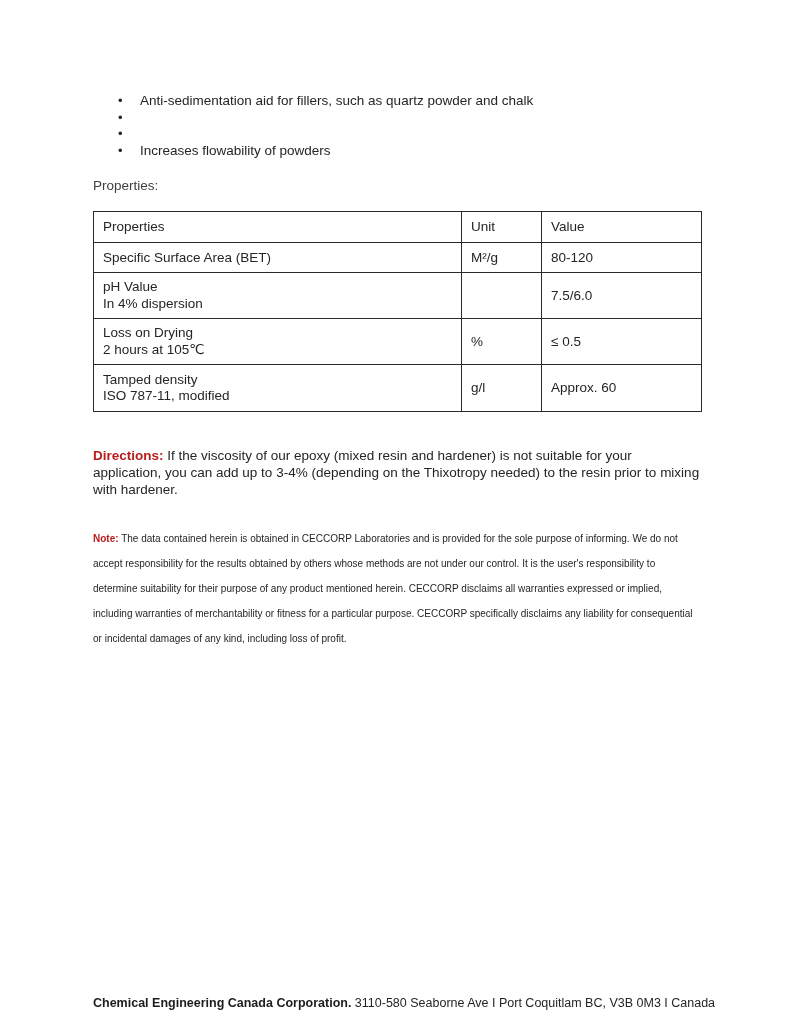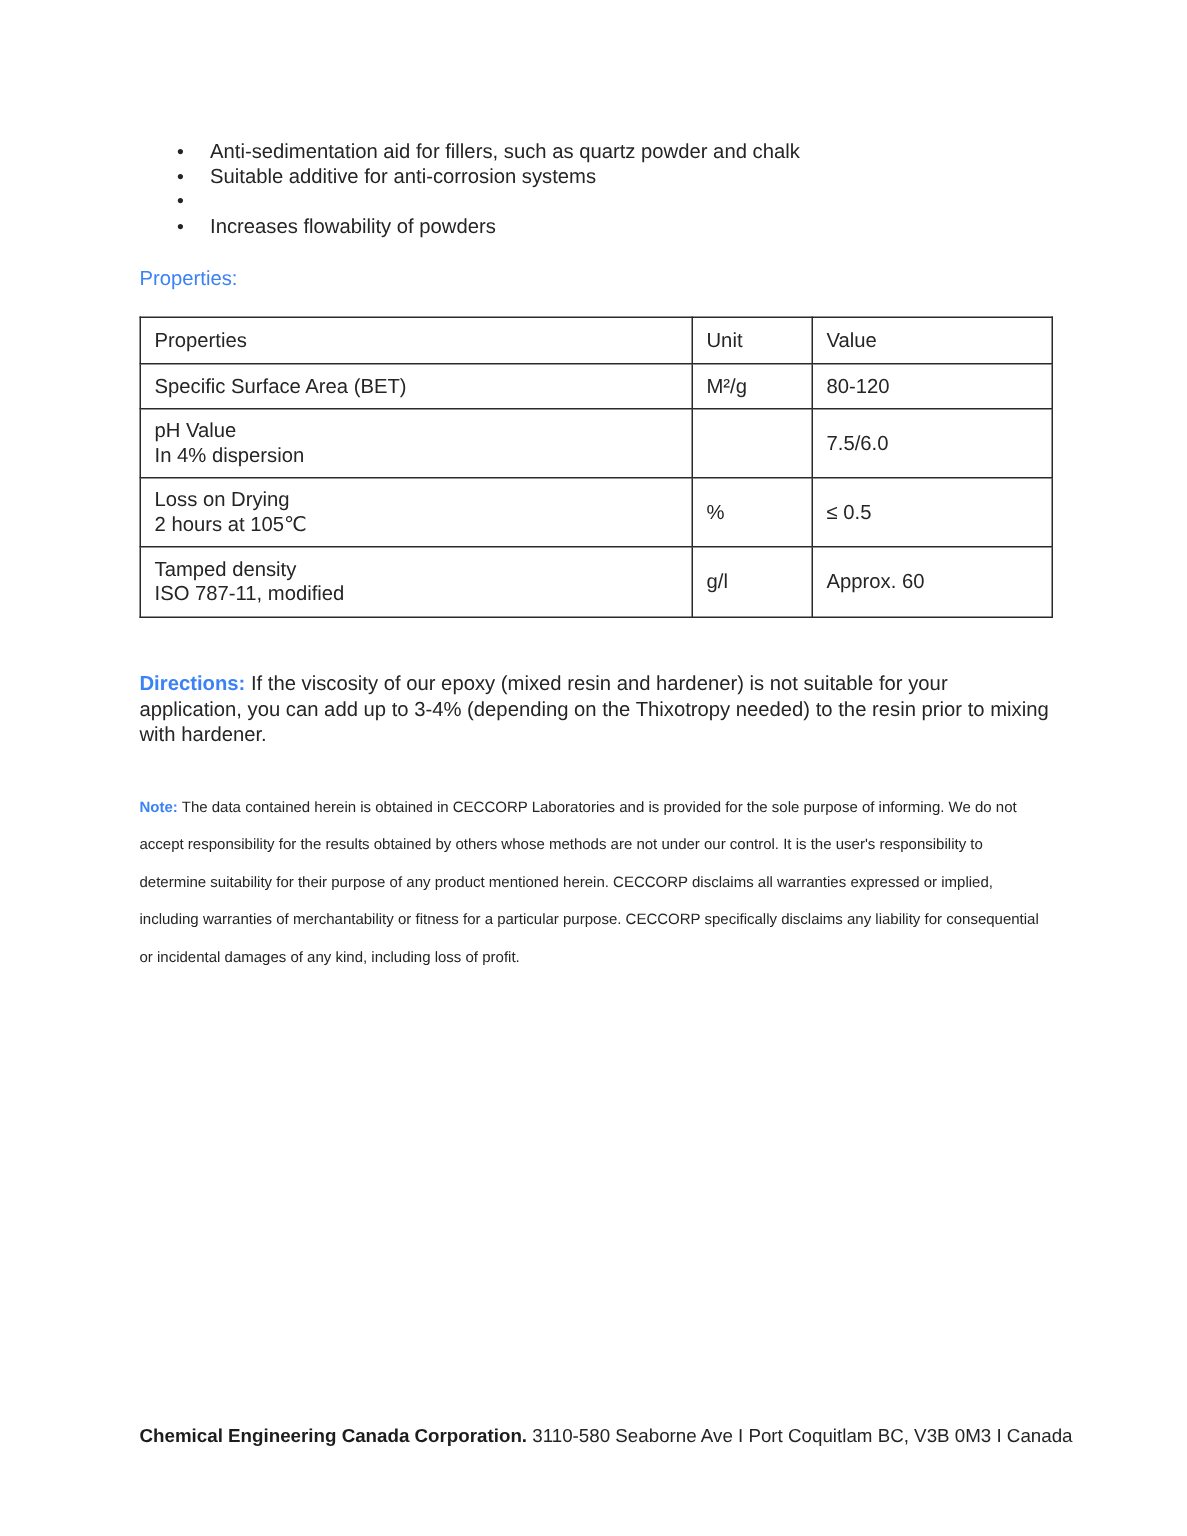--- a/index.html
+++ b/index.html
@@ -36,21 +36,21 @@
   .bullets .dot {
     width: 22px;
     margin-left: 25px;
     flex: 0 0 22px;
     font-size: 13px;
   }
   
   .props-label {
     margin-top: 19px;
     font-size: 13.5px;
-    color: #3b82f6;
+    color: #404040;
   }
   
   .props-table {
     margin-top: 18px;
     border-collapse: collapse;
     width: 608px;
     table-layout: fixed;
   }
   .props-table th, .props-table td {
     border: 1.6px solid #2a2a2a;
@@ -75,47 +75,46 @@
     font-size: 13.5px;
     line-height: 16.6px;
     color: #252525;
   }
   .note {
     margin: 28px 0 0 0;
     font-size: 10px;
     line-height: 25px;
     color: #252525;
   }
-  .directions b, .note b { font-weight: bold; color: #3b82f6; }
+  .directions b, .note b { font-weight: bold; color: #b91c1c; }
   
   .footer {
     position: absolute;
     left: 93px;
-    top: 950px;
+    top: 996px;
     width: 650px;
     font-size: 12.5px;
     line-height: 15px;
     color: #252525;
     white-space: nowrap;
   }
   .footer b { font-weight: bold; color: #1d1d1d; }
 </style>
 </head>
 <body>
 
 <div class="content">
 
   <ul class="bullets">
     <li>
       <span class="dot">•</span>
       <span>Anti-sedimentation aid for fillers, such as quartz powder and chalk</span>
     </li>
     <li>
       <span class="dot">•</span>
-      <span>Suitable additive for anti-corrosion systems</span>
     </li>
     <li>
       <span class="dot">•</span>
     </li>
     <li>
       <span class="dot">•</span>
       <span>Increases flowability of powders</span>
     </li>
   </ul>
 

